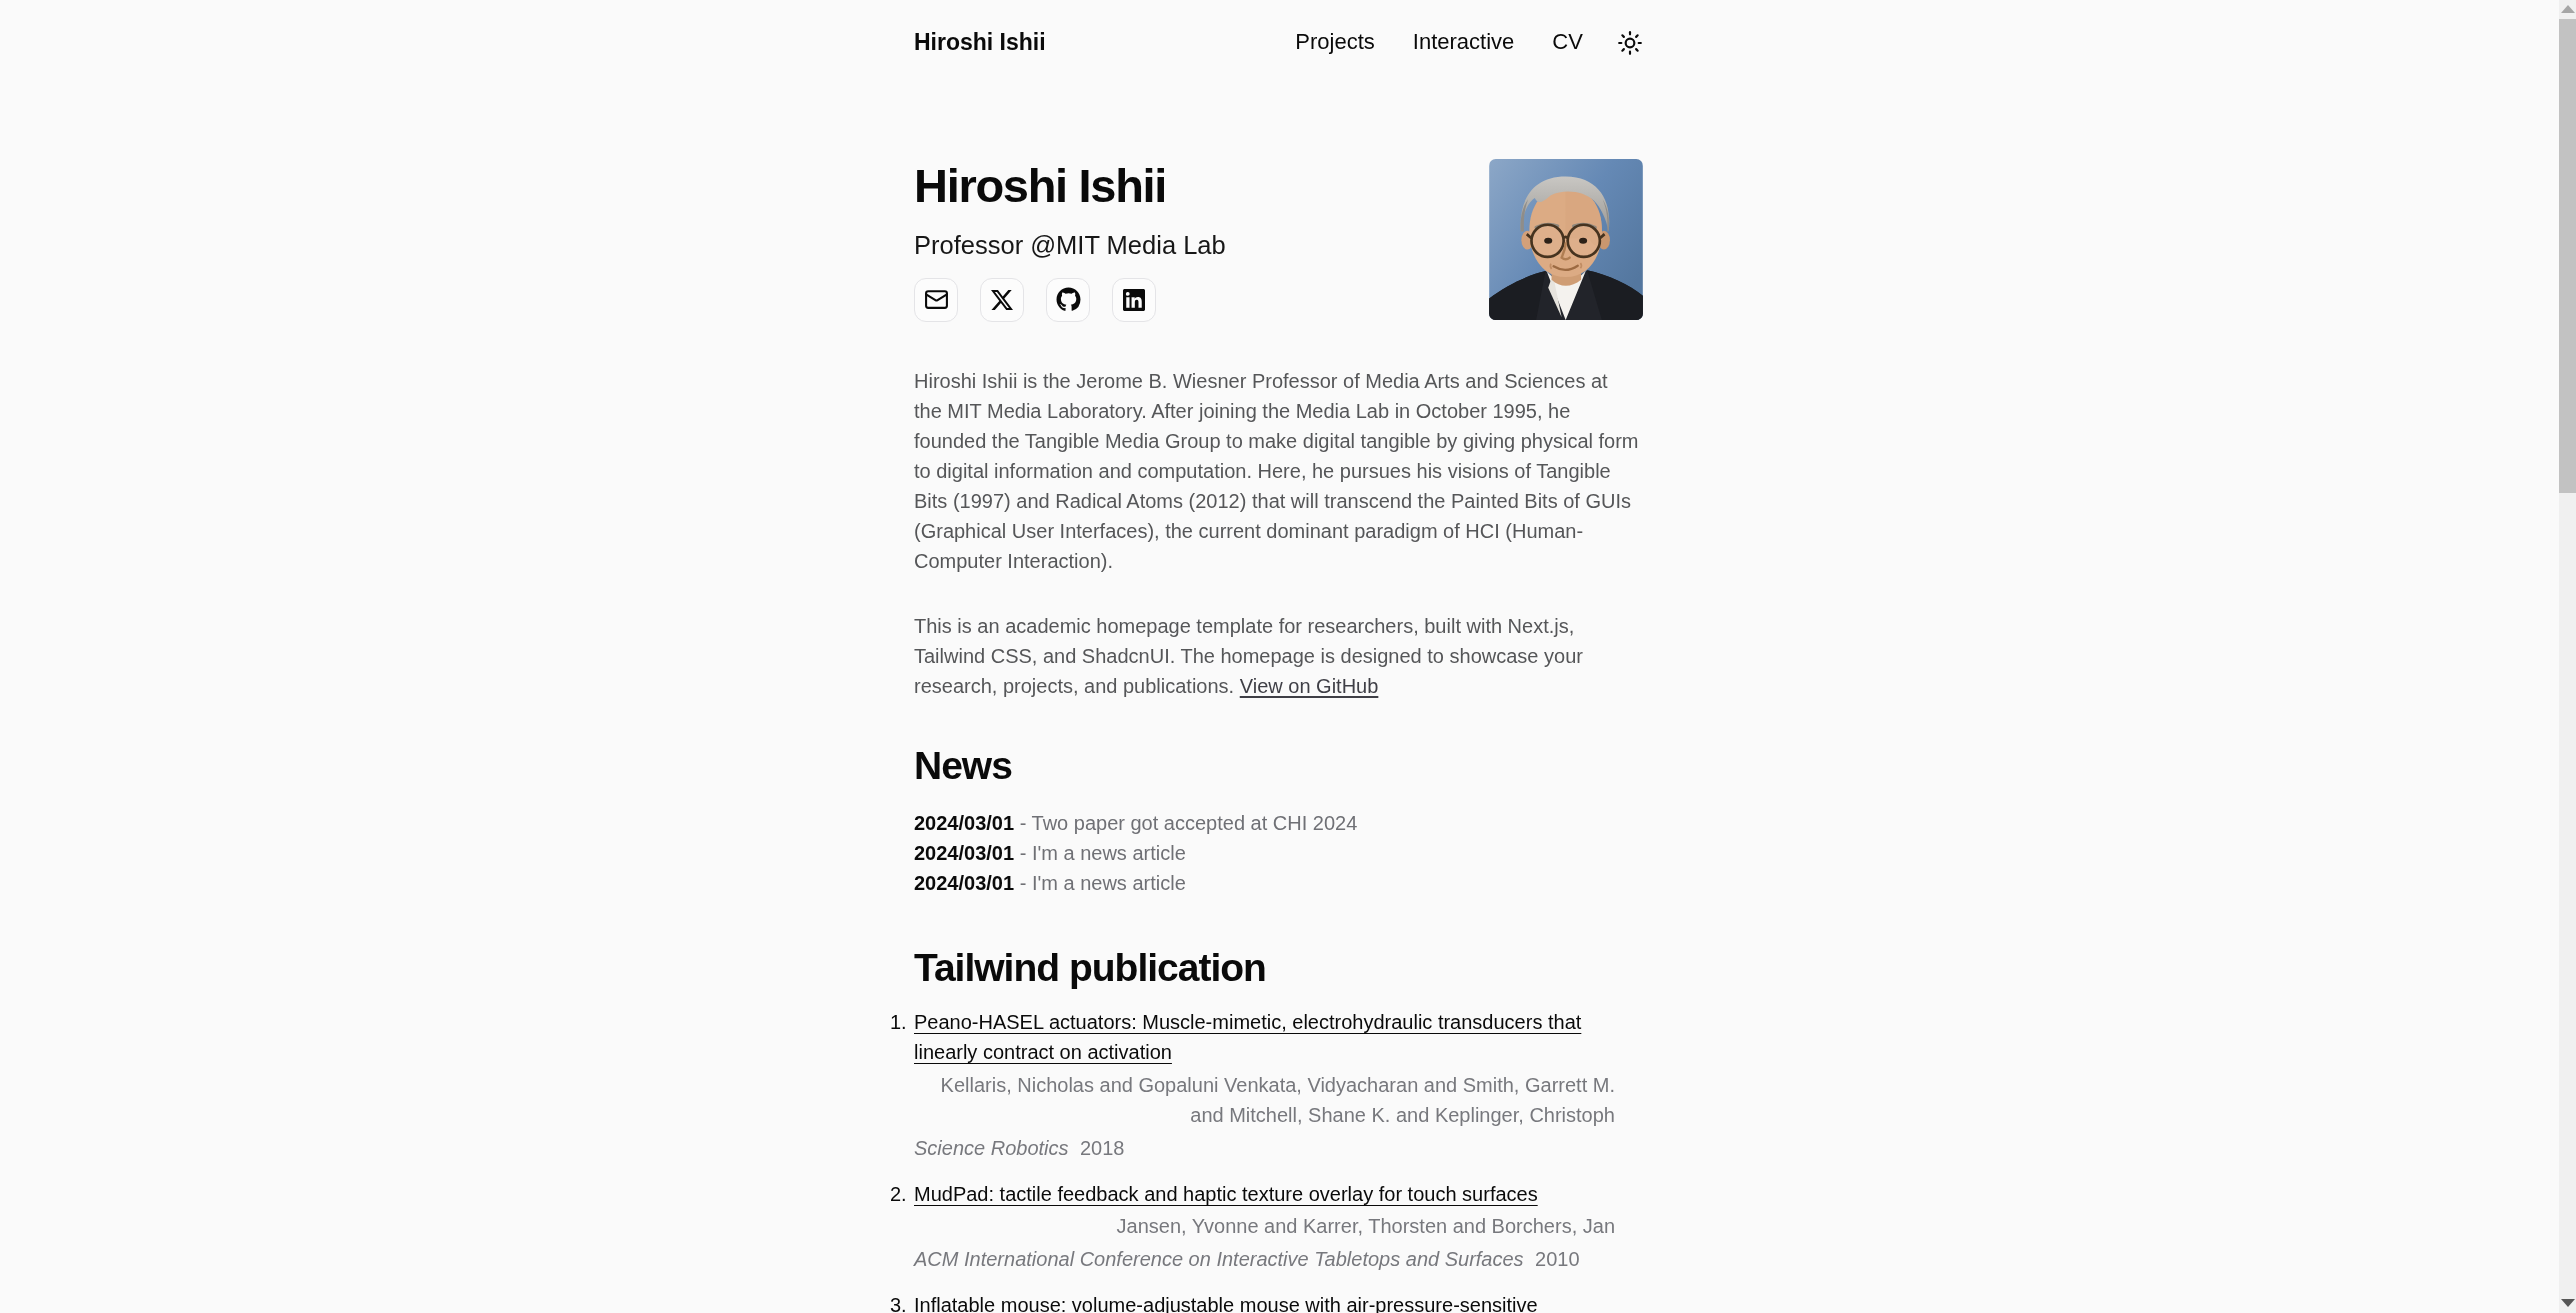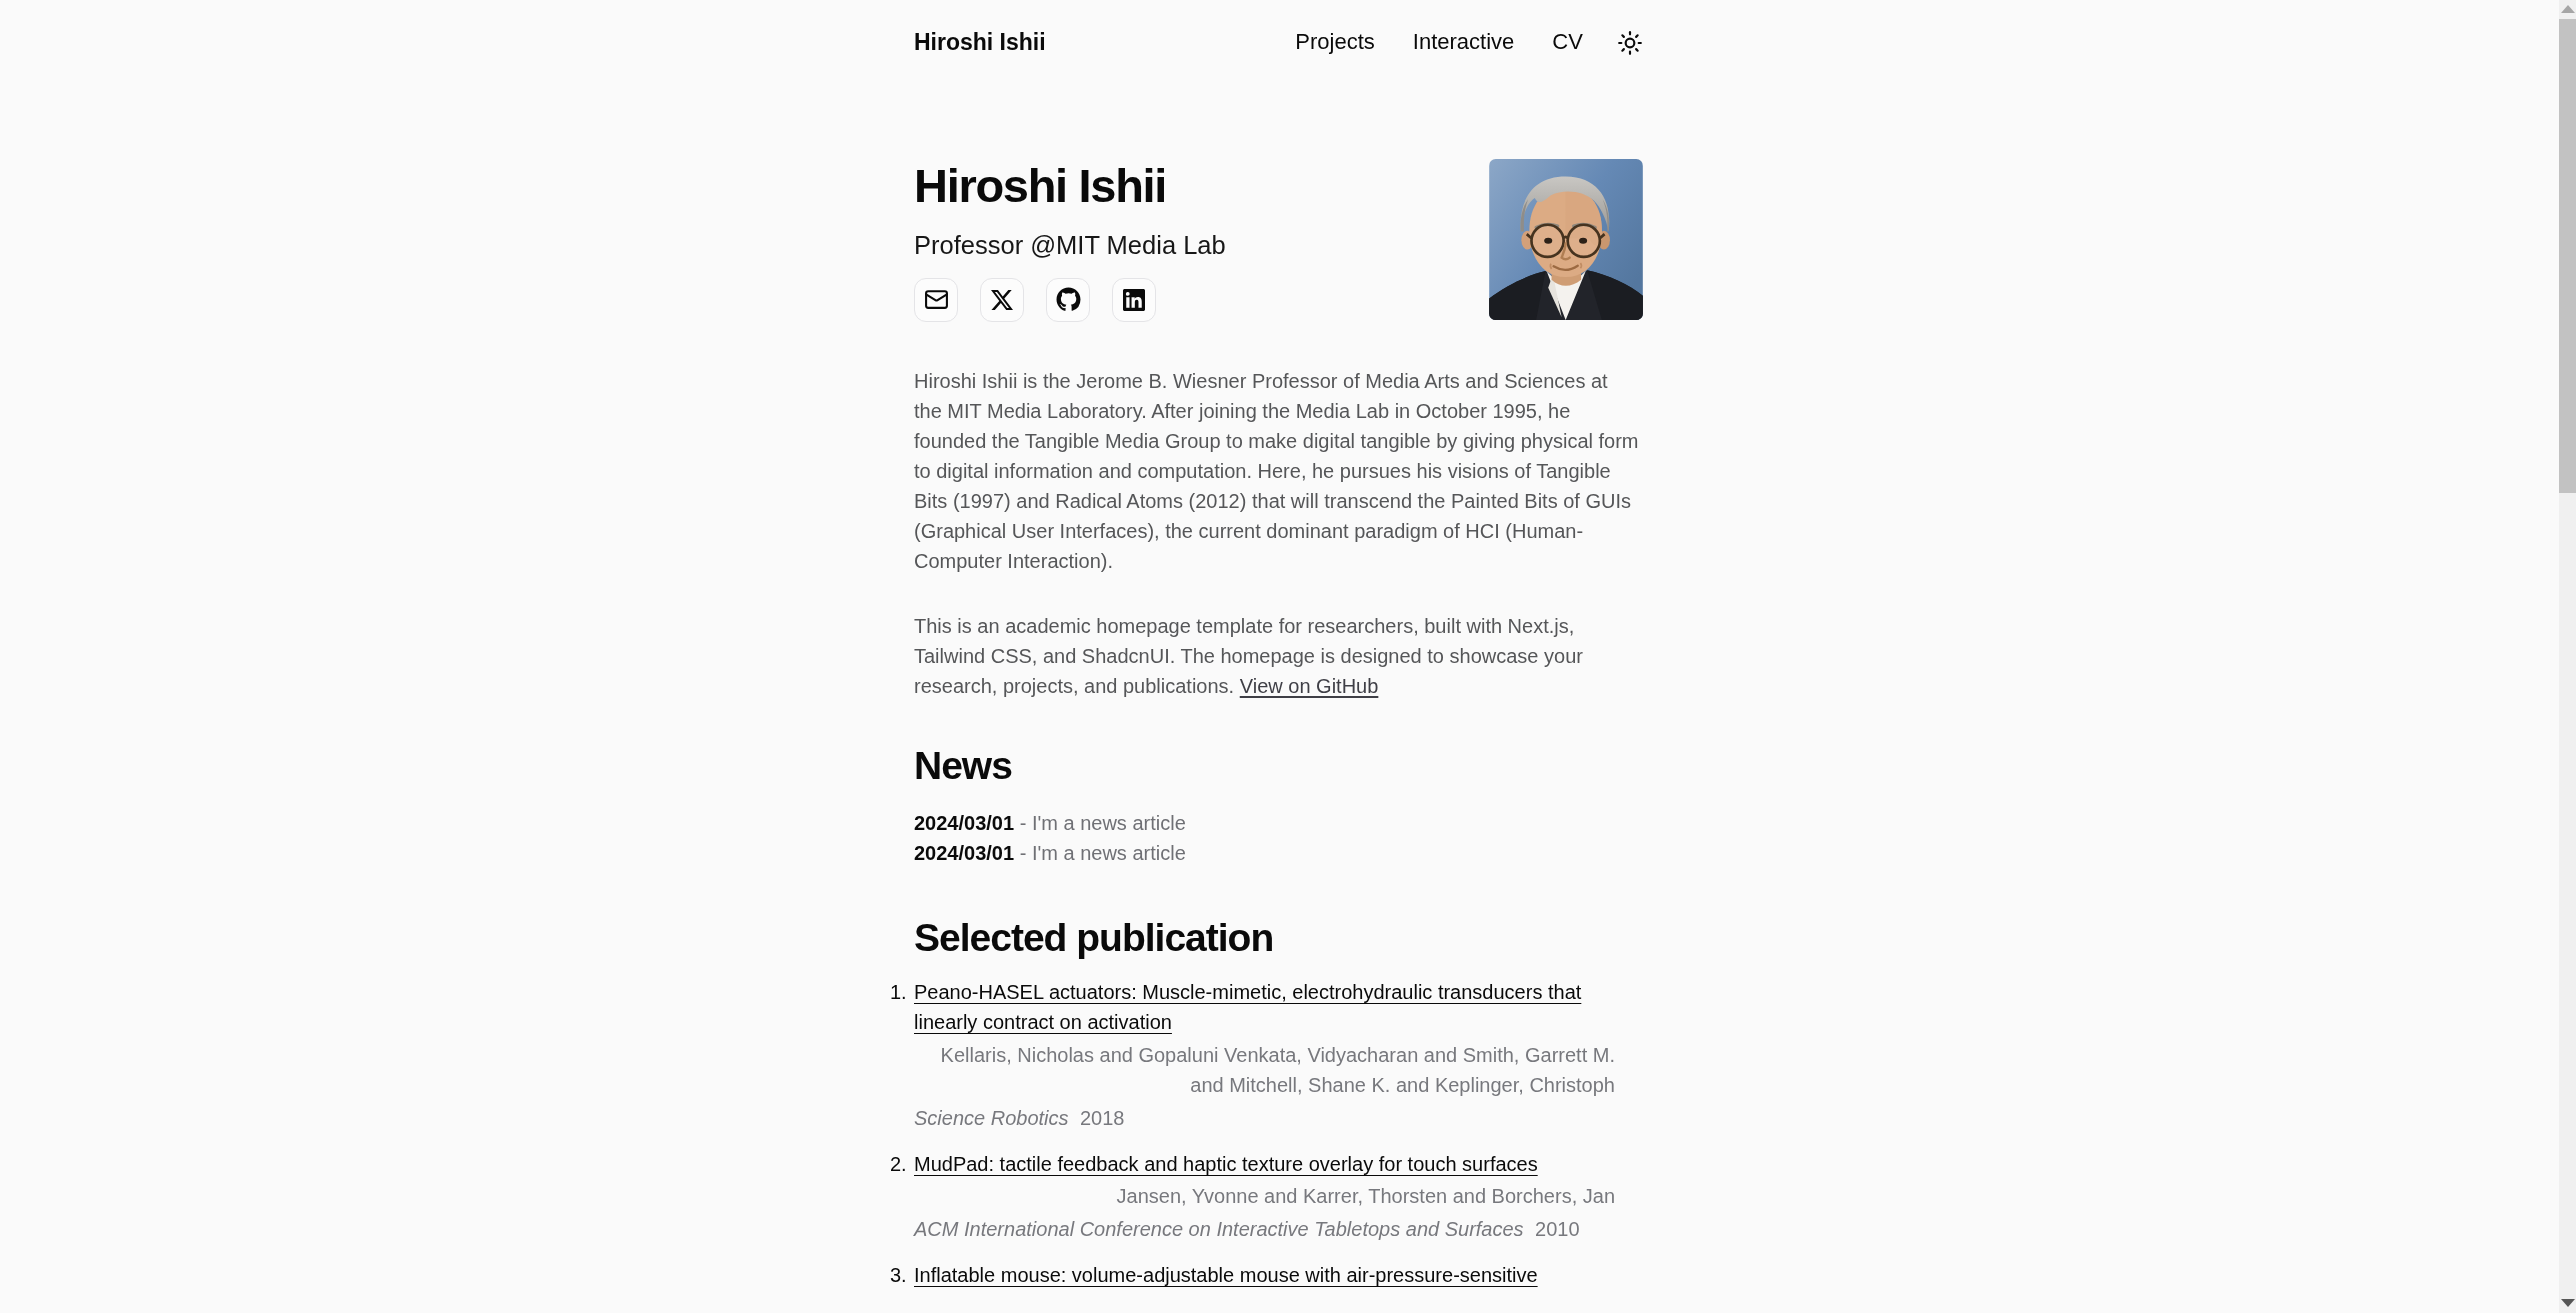--- a/index.html
+++ b/index.html
@@ -200,25 +200,26 @@
             <path d="M92 156 Q90 160 93 164 M136 155 Q139 159 136 163" stroke="#c08c63" stroke-width="2.5" fill="none"></path>
           </svg>
         </div>
       </section>
 
       <p class="bio">Hiroshi Ishii is the Jerome B. Wiesner Professor of Media Arts and Sciences at the MIT Media Laboratory. After joining the Media Lab in October 1995, he founded the Tangible Media Group to make digital tangible by giving physical form to digital information and computation. Here, he pursues his visions of Tangible Bits (1997) and Radical Atoms (2012) that will transcend the Painted Bits of GUIs (Graphical User Interfaces), the current dominant paradigm of HCI (Human-Computer Interaction).</p>
       <p class="note"><span>This is an academic homepage template for researchers, built with Next.js, Tailwind CSS, and ShadcnUI. The homepage is designed to showcase your research, projects, and publications.</span> <a>View on GitHub</a></p>
 
       <h2 class="section-h news-h">News</h2>
       <div class="news-list">
+        <div><span class="news-date">2024/03/01</span> <span>-</span> <span>Two paper got accepted at CHI 2024</span></div>
         <div><span class="news-date">2024/03/01</span> <span>-</span> <span>I'm a news article</span></div>
         <div><span class="news-date">2024/03/01</span> <span>-</span> <span>I'm a news article</span></div>
       </div>
 
-      <h2 class="section-h pubs-h">Selected publication</h2>
+      <h2 class="section-h pubs-h">Tailwind publication</h2>
       <div class="pub-list">
 
         <div class="pub-item">
           <span class="pub-index">1.</span>
           <a class="pub-title">Peano-HASEL actuators: Muscle-mimetic, electrohydraulic transducers that linearly contract on activation</a>
           <div class="pub-authors">Kellaris, Nicholas and Gopaluni Venkata, Vidyacharan and Smith, Garrett M. and Mitchell, Shane K. and Keplinger, Christoph</div>
           <div class="pub-venue"><i>Science Robotics</i><span class="pub-year">2018</span></div>
         </div>
 
         <div class="pub-item">

